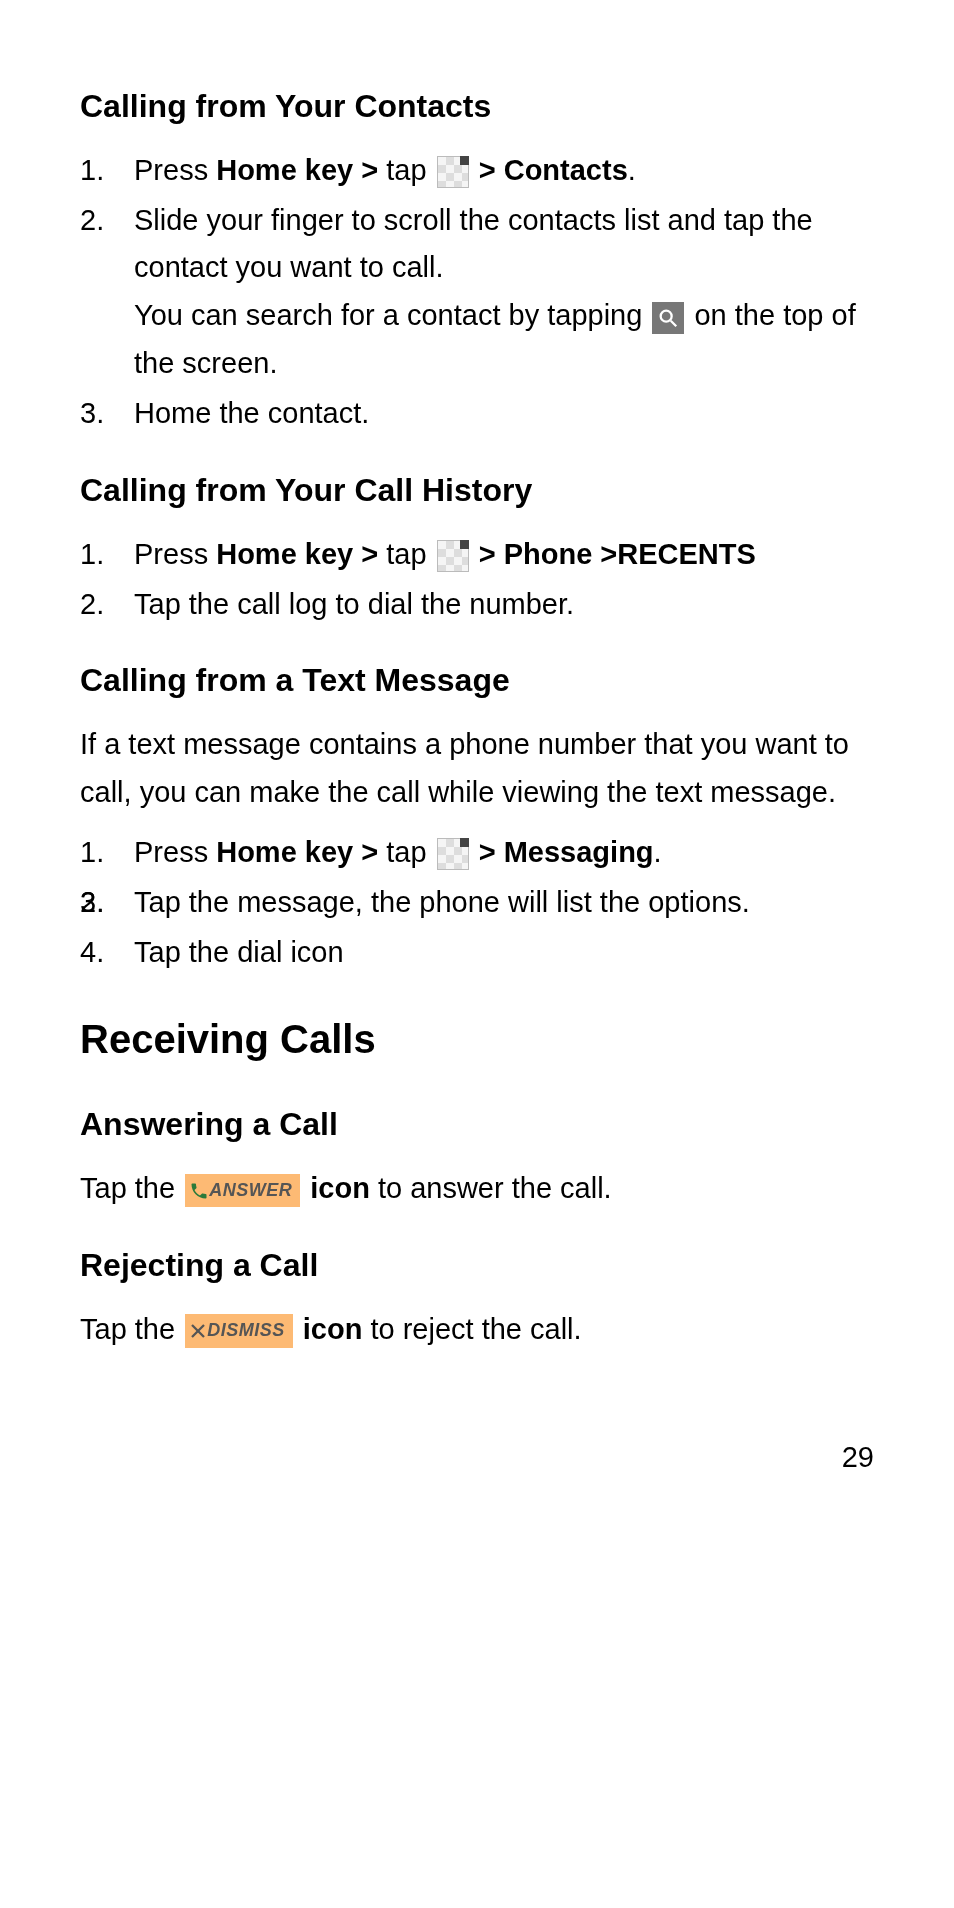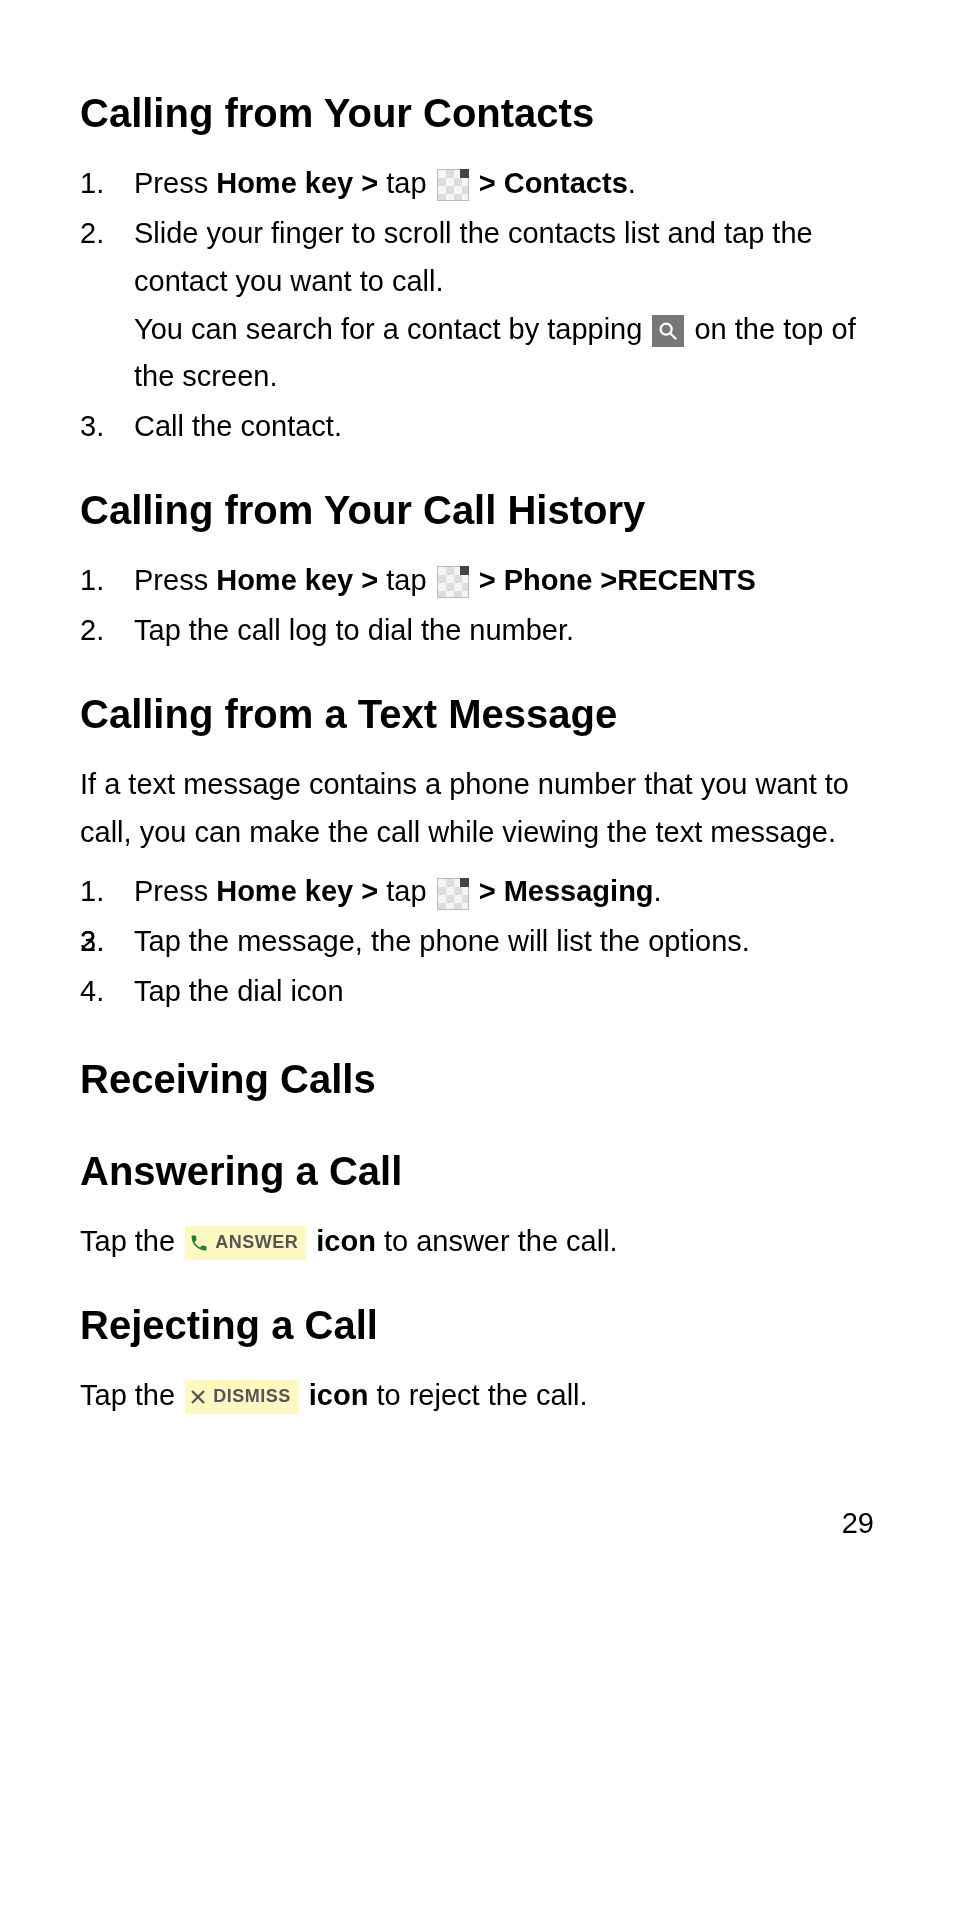--- a/index.html
+++ b/index.html
@@ -6,21 +6,21 @@
     body {
       font-family: Arial, Helvetica, sans-serif;
       background: #fff;
       color: #000;
       width: 954px;
       padding: 80px 80px 40px 80px;
       font-size: 29px;
       line-height: 1.65;
     }
     h2 {
-      font-size: 40px;
+      font-size: 32px;
       font-weight: bold;
       margin-bottom: 14px;
       margin-top: 26px;
     }
     h2.first { margin-top: 0; }
     h1.major {
       font-size: 40px;
       font-weight: bold;
       margin-top: 30px;
       margin-bottom: 18px;
@@ -73,25 +73,25 @@
       vertical-align: middle;
       background: #777;
       align-items: center;
       justify-content: center;
       margin: 0 2px;
     }
     .search-icon svg { display: block; }
     .answer-badge, .dismiss-badge {
       display: inline-flex;
       align-items: center;
-      background: #fef9c3;
+      background: #fdba74;
       padding: 2px 8px 2px 4px;
       vertical-align: middle;
       margin: 0 2px;
-      gap: 6px;
+      font-style: italic;
     }
     .answer-badge .lbl, .dismiss-badge .lbl {
       font-size: 18px;
       font-weight: bold;
       color: #555;
       letter-spacing: 0.5px;
     }
     .phone-glyph svg, .x-glyph svg { display: block; }
     .page-num {
       text-align: right;
@@ -116,21 +116,21 @@
       <span>You can search for a contact by tapping </span><span class="search-icon">
           <svg width="22" height="22" viewBox="0 0 24 24">
             <circle cx="10" cy="10" r="6" fill="none" stroke="#fff" stroke-width="2.5"></circle>
             <line x1="15" y1="15" x2="21" y2="21" stroke="#fff" stroke-width="2.5"></line>
           </svg>
         </span><span> on the top of the screen.</span>
     </span>
   </li>
   <li>
     <span class="num">3.</span>
-    <span>Call the contact.</span>
+    <span>Home the contact.</span>
   </li>
 </ol>
 
 <h2>Calling from Your Call History</h2>
 <ol>
   <li>
     <span class="num">1.</span>
     <span>Press </span><span class="bold">Home key &gt; </span><span>tap </span><span class="apps-icon"></span> <span class="bold">&gt; Phone &gt;RECENTS</span>
   </li>
   <li>

